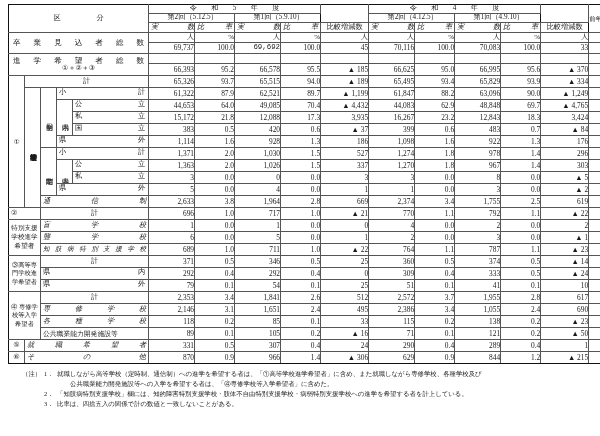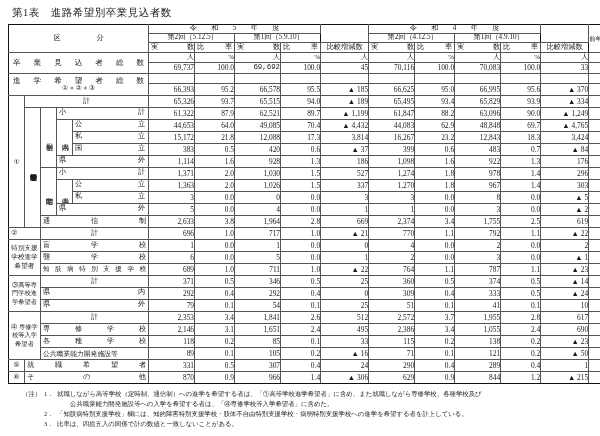--- a/index.html
+++ b/index.html
@@ -35,21 +35,21 @@
   .bt-thick{border-top:1.4px solid #111 !important;}
   .bb-thick{border-bottom:1.4px solid #111 !important;}
 
   .num{text-align:right;padding-right:3px;font-size:7.4px;}
   .numtop{text-align:right;padding-right:3px;font-size:7px;}
   .ctr{text-align:center;}
   .lft{text-align:left;padding-left:2px;}
 
   
   .spread{display:block;text-align:justify;text-align-last:justify;padding:0 4px;}
-  .spread2{display:block;text-align:justify;text-align-last:justify;padding:0 2px;}
+  .spread2{display:block;text-align:justify;text-align-last:justify;padding:0 2px;font-style:italic;}
 
   
   .vert{
     writing-mode:vertical-rl;
     text-orientation:upright;
     display:block;
     margin:0 auto;
     letter-spacing:0px;
     line-height:1;
     font-size:7px;
@@ -68,21 +68,20 @@
   .notes .tag{width:22px;flex:none;}
   .notes .numi{width:13px;flex:none;}
   .notes .body{flex:1;}
   .rowh{height:12px;}
 </style>
 </head>
 <body>
 
 <div id="page">
 
-  <div class="doc-title">第1表　進路希望別卒業見込者数</div>
 
   <table class="main">
     <colgroup>
       <col style="width:16px">
         <col style="width:16px">
         <col style="width:16px">
         <col style="width:16px">
         <col style="width:76px">
       <col style="width:46px">
         <col style="width:40px">
@@ -267,21 +266,21 @@
 
     <tr class="rowh">
       <td class="lft" style="position:relative;">
         <span style="position:absolute;left:2px;top:1px;">私</span>
         <span style="position:absolute;right:3px;top:1px;">立</span>
       </td>
       <td class="num bl-thick">15,172</td>
       <td class="num">21.8</td>
       <td class="num bl-thick">12,088</td>
       <td class="num">17.3</td>
-      <td class="num bl-thick">3,814</td>
+      <td class="num bl-thick">3,935</td>
       <td class="num bl-thick">16,267</td>
       <td class="num">23.2</td>
       <td class="num bl-thick">12,843</td>
       <td class="num">18.3</td>
       <td class="num bl-thick">3,424</td>
       <td class="num bl-thick br-thick">▲ 1,095</td>
     </tr>
 
     <tr class="rowh">
       <td class="lft" style="position:relative;">

